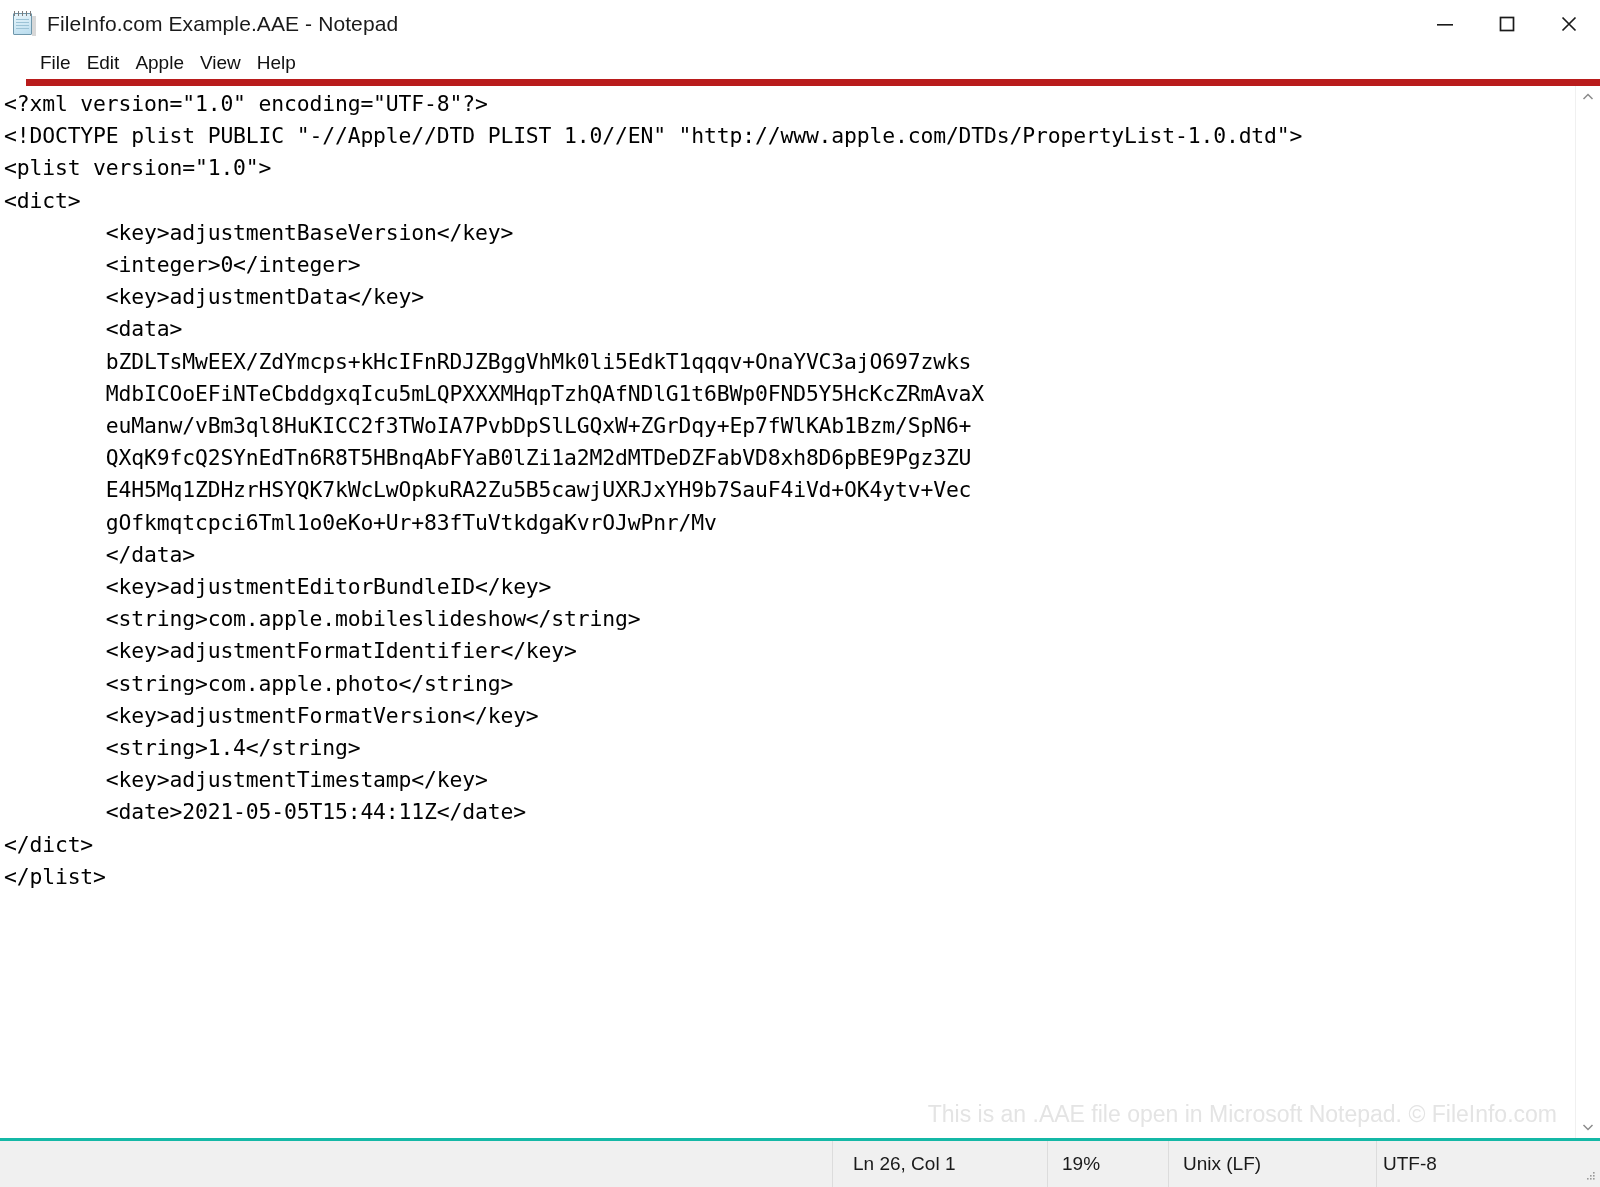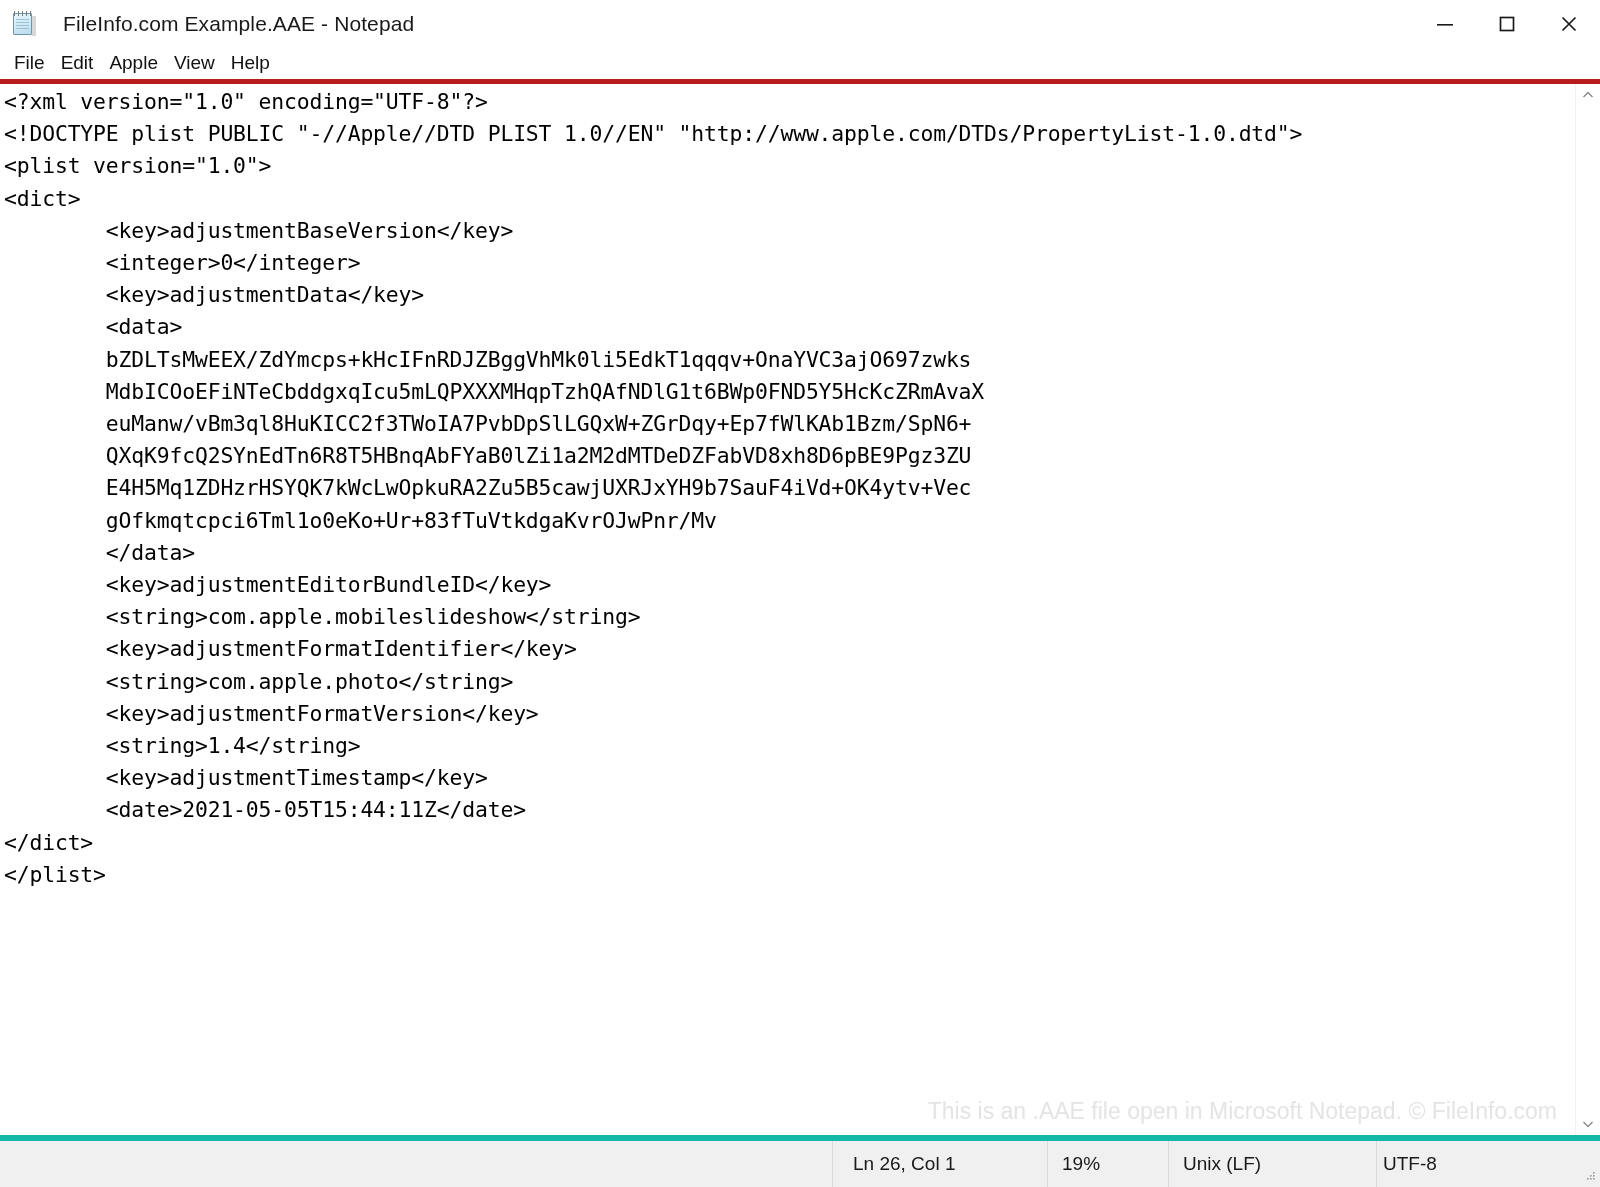--- a/index.html
+++ b/index.html
@@ -30,21 +30,21 @@
     flex: 0 0 48px;
     display: flex;
     align-items: center;
     background: #ffffff;
     position: relative;
   }
   .title-left {
     display: flex;
     align-items: center;
     padding-left: 11px;
-    gap: 24px;
+    gap: 8px;
   }
   .app-icon {
     width: 28px;
     height: 28px;
     position: relative;
     flex: 0 0 28px;
   }
   .app-icon .pad {
     position: absolute;
     left: 2px;
@@ -111,21 +111,22 @@
   .win-btn svg { display: block; }
 
   
   .menubar {
     height: 31px;
     flex: 0 0 31px;
     display: flex;
     align-items: center;
     padding-left: 6px;
     background: #ffffff;
-    border-bottom: 5px solid #b91c1c;
+    border-bottom: 7px solid #b91c1c;
+    margin-left: 26px;
   }
   .menu-item {
     font-size: 19px;
     color: #111111;
     padding: 2px 8px 3px 8px;
     cursor: default;
     white-space: nowrap;
   }
 
   
@@ -204,21 +205,21 @@
     background: #cdcdcd;
   }
 
   
   .statusbar {
     height: 46px;
     flex: 0 0 46px;
     display: flex;
     align-items: stretch;
     background: #f0f0f0;
-    border-top: 6px solid #14b8a6;
+    border-top: 3px solid #14b8a6;
     font-size: 19px;
     color: #1a1a1a;
   }
   .status-spacer { flex: 1 1 auto; }
   .status-cell {
     display: flex;
     align-items: center;
     border-left: 1px solid #dcdcdc;
     padding: 0 14px;
     white-space: nowrap;

